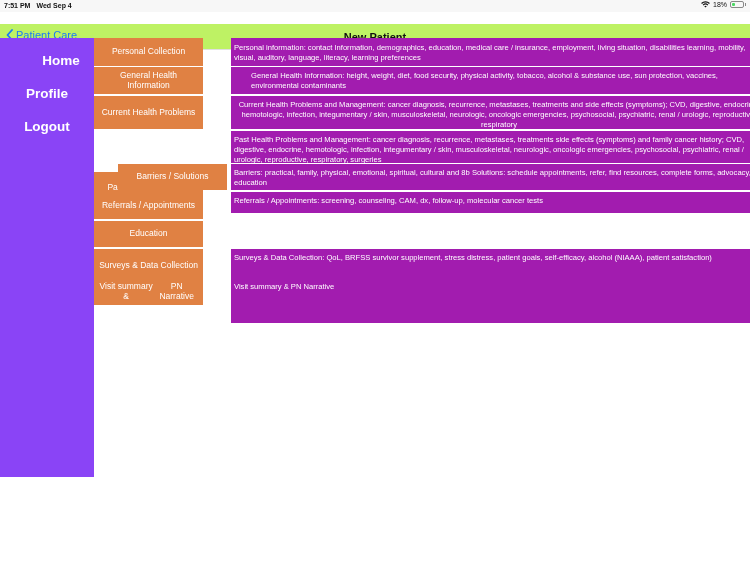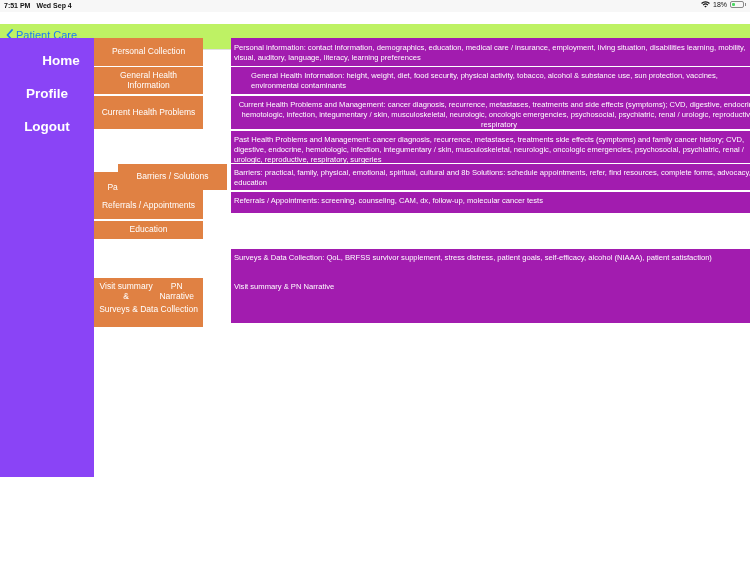--- a/index.html
+++ b/index.html
@@ -38,36 +38,37 @@
   </span>
 </div>
 
 <div class="nav-bar">
   <div class="back-btn">
     <svg width="7" height="12" viewBox="0 0 7 12">
         <path d="M6 1 L1.5 6 L6 11" stroke="#1a7cf5" stroke-width="1.8" fill="none" stroke-linecap="round" stroke-linejoin="round"></path>
       </svg>
     <span>Patient Care</span>
   </div>
+  <div class="nav-title">New Patient</div>
 </div>
 
 <div class="sidebar">
   <span class="sidebar-item" style="top:15px;padding-left:28px;">Home</span>
   <span class="sidebar-item" style="top:48px;">Profile</span>
   <span class="sidebar-item" style="top:81px;">Logout</span>
 </div>
 
 <div class="section-btn" style="top:38px;height:28px;">Personal Collection</div>
 <div class="section-btn" style="top:67px;height:27px;">General Health Information</div>
 <div class="section-btn" style="top:96px;height:33px;">Current Health Problems</div>
 <div class="section-btn" style="top:132px;height:32px;margin-top:40px;">Past Health Problems</div>
 <div class="section-btn" style="top:164px;height:26px;margin-left:24px;">Barriers / Solutions</div>
 <div class="section-btn" style="top:192px;height:27px;">Referrals / Appointments</div>
-<div class="section-btn" style="top:221px;height:18px;">Education</div>
-<div class="section-btn" style="top:249px;height:34px;margin-top:44px;">Surveys &amp; Data Collection</div>
+<div class="section-btn" style="top:221px;height:26px;">Education</div>
+<div class="section-btn" style="top:249px;height:34px;">Surveys &amp; Data Collection</div>
 <div class="section-btn" style="top:278px;height:27px;flex-direction:row;">
   <span>Visit summary &amp;</span>
   <span>PN Narrative</span>
 </div>
 
 <div class="section-desc" style="top:38px;height:28px;padding-top:5px;">Personal information: contact Information, demographics, education, medical care / insurance, employment,  living situation, disabilities learning, mobility, visual, auditory, language, literacy, learning preferences</div>
 <div class="section-desc" style="top:67px;height:27px;padding-left:20px;">General Health Information: height, weight, diet, food security,  physical activity, tobacco, alcohol &amp; substance use, sun protection, vaccines, environmental contaminants</div>
 <div class="section-desc" style="top:96px;height:33px;text-align:center;">Current Health Problems and Management: cancer diagnosis, recurrence, metastases, treatments and side effects (symptoms); CVD, digestive, endocrine, hemotologic, infection, integumentary  / skin, musculoskeletal, neurologic, oncologic emergencies, psychosocial, psychiatric, renal / urologic, reproductive, respiratory</div>
 <div class="section-desc" style="top:131px;height:32px;">Past Health Problems and Management: cancer diagnosis, recurrence, metastases, treatments side effects (symptoms) and family cancer history; CVD, digestive, endocrine, hemotologic, infection, integumentary  / skin, musculoskeletal, neurologic, oncologic emergencies, psychosocial, psychiatric, renal / urologic, reproductive, respiratory, surgeries</div>
 <div class="section-desc" style="top:164px;height:26px;">Barriers: practical, family,  physical, emotional, spiritual, cultural and 8b Solutions: schedule appointments, refer, find resources, complete forms, advocacy, education</div>

